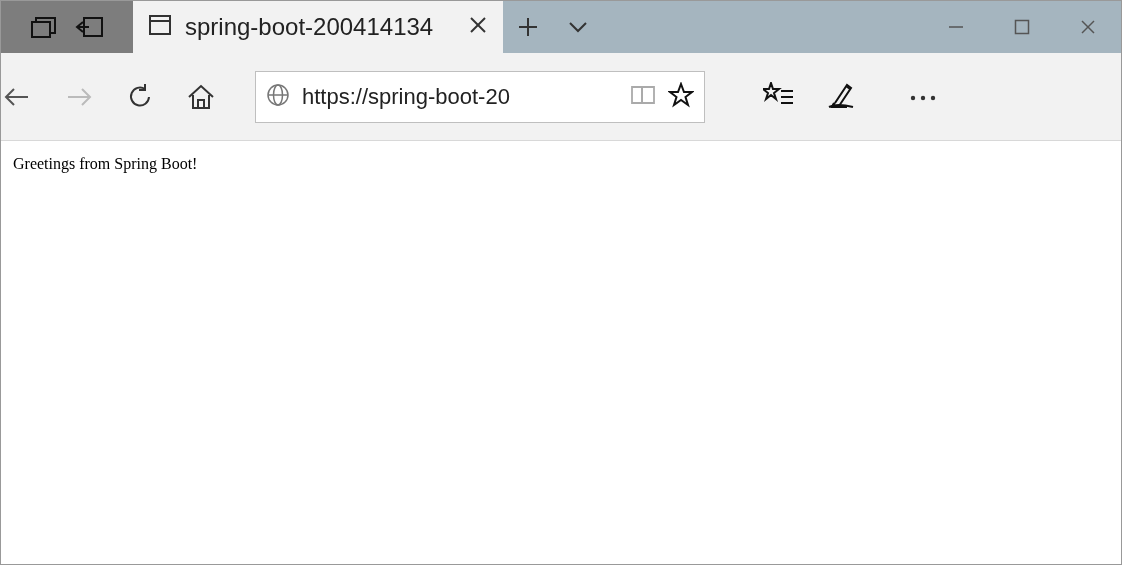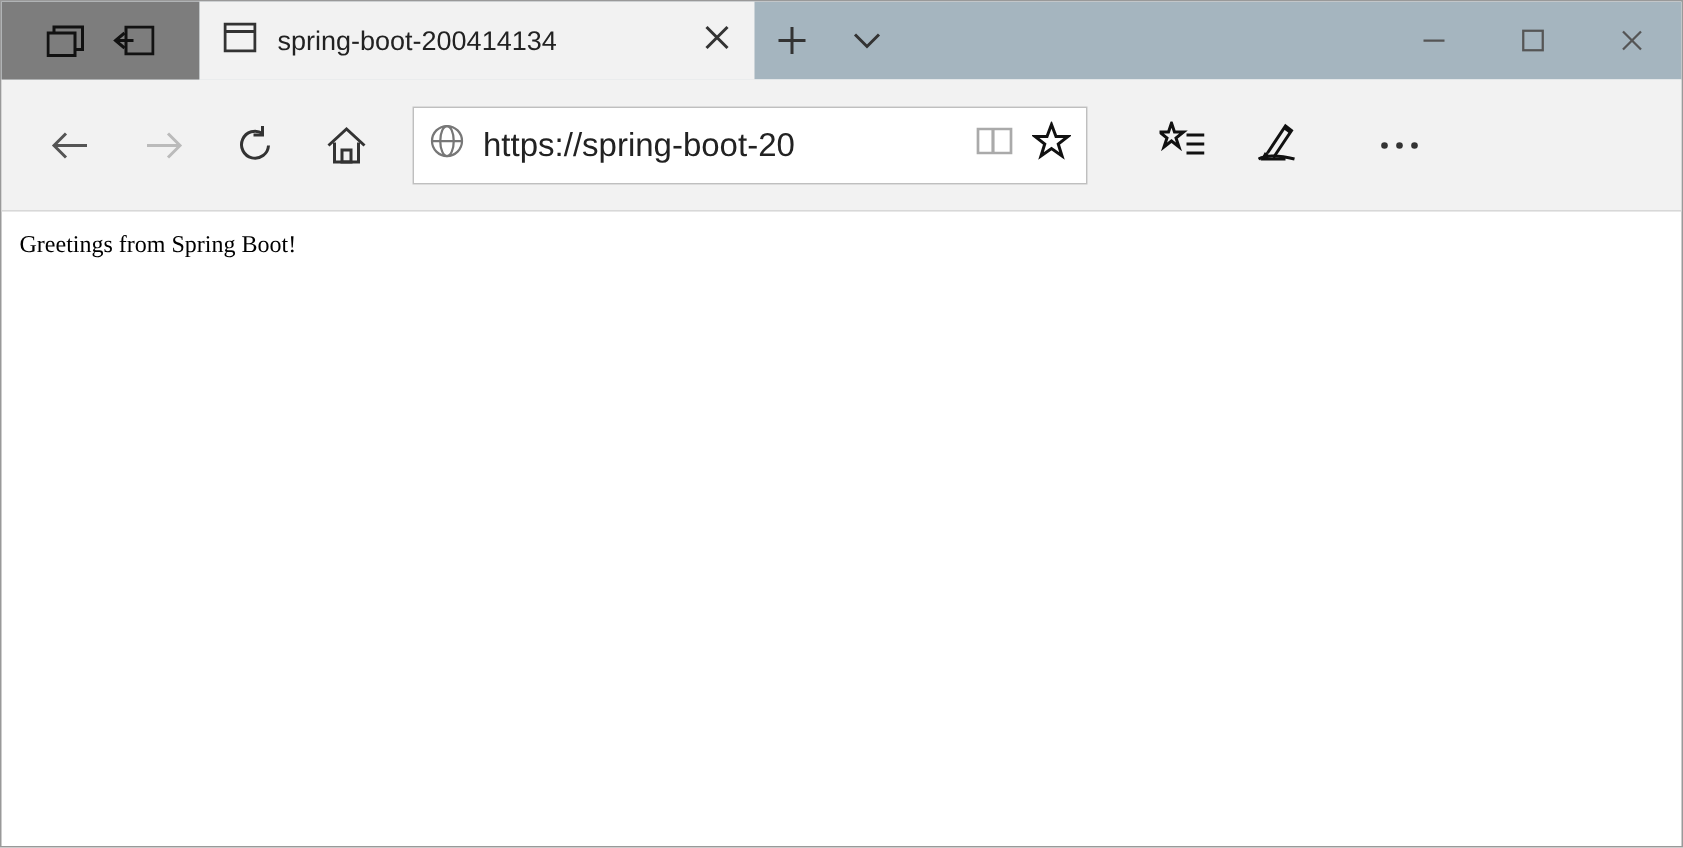--- a/index.html
+++ b/index.html
@@ -32,21 +32,21 @@
     .titlebar-left svg { display: block; }
     .tab {
       background: #f2f2f2;
       display: flex;
       align-items: center;
       padding: 0 16px;
       gap: 14px;
       min-width: 370px;
     }
     .tab-title {
-      font-size: 18px;
+      font-size: 24px;
       color: #222;
       white-space: nowrap;
       overflow: hidden;
       flex: 1;
     }
     .tab svg { flex-shrink: 0; }
     .titlebar-rest {
       flex: 1;
       display: flex;
       align-items: center;
@@ -68,21 +68,22 @@
       height: 52px;
       display: flex;
       align-items: center;
       justify-content: center;
     }
     .toolbar {
       height: 88px;
       background: #f2f2f2;
       display: flex;
       align-items: center;
-      padding: 0 32px;
+      padding: 0 2px;
+      gap: 10px;
       border-bottom: 1px solid #d8d8d8;
     }
     .nav-group {
       display: flex;
       align-items: center;
       gap: 34px;
       margin-right: 30px;
     }
     .nav-btn {
       display: flex;

